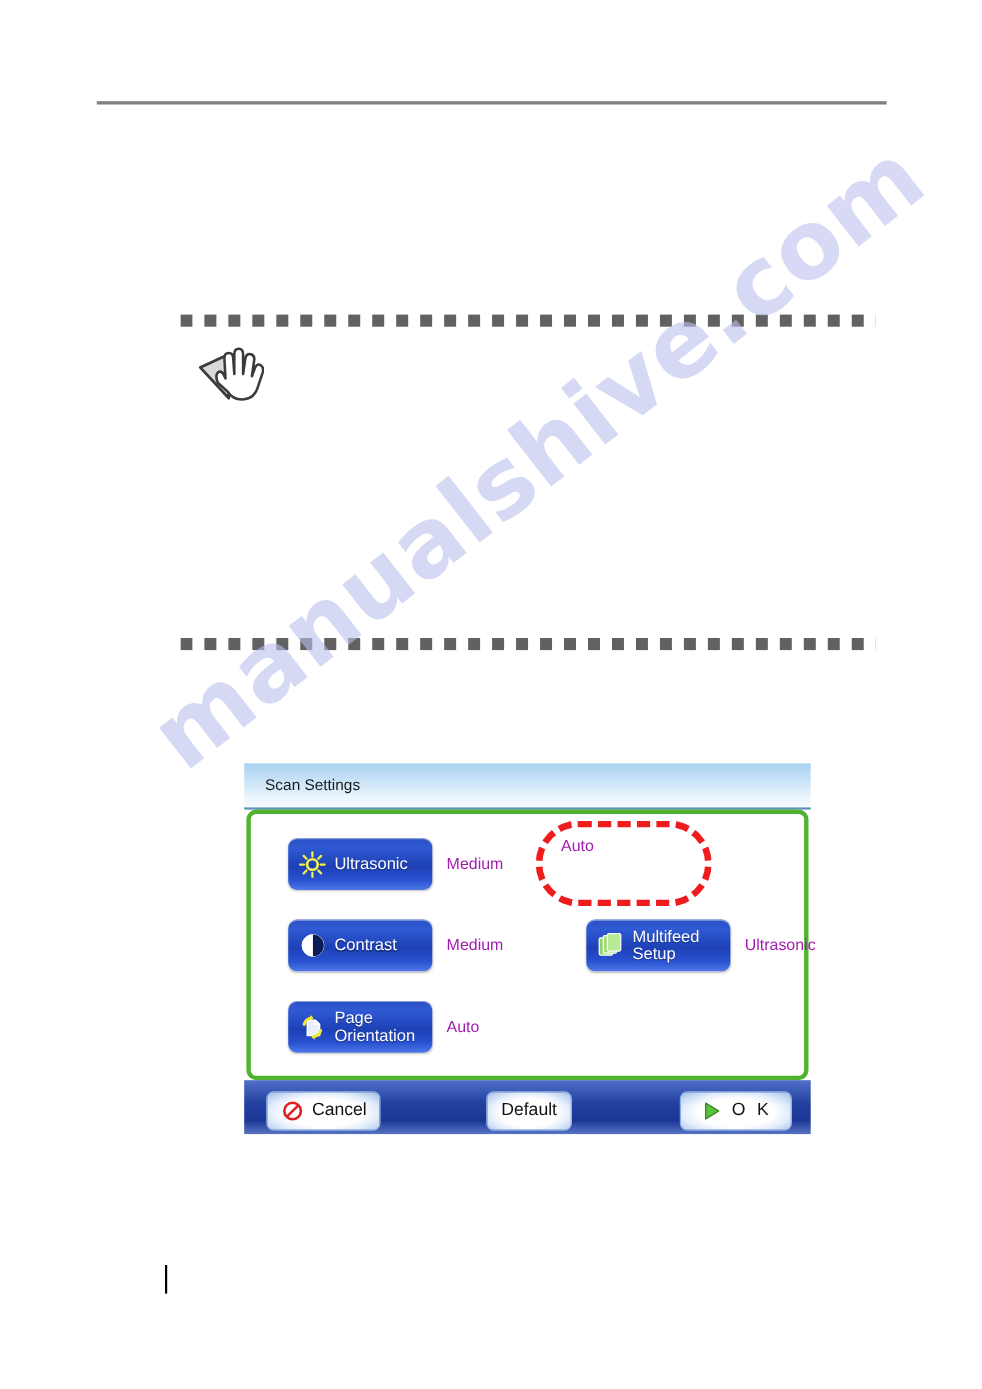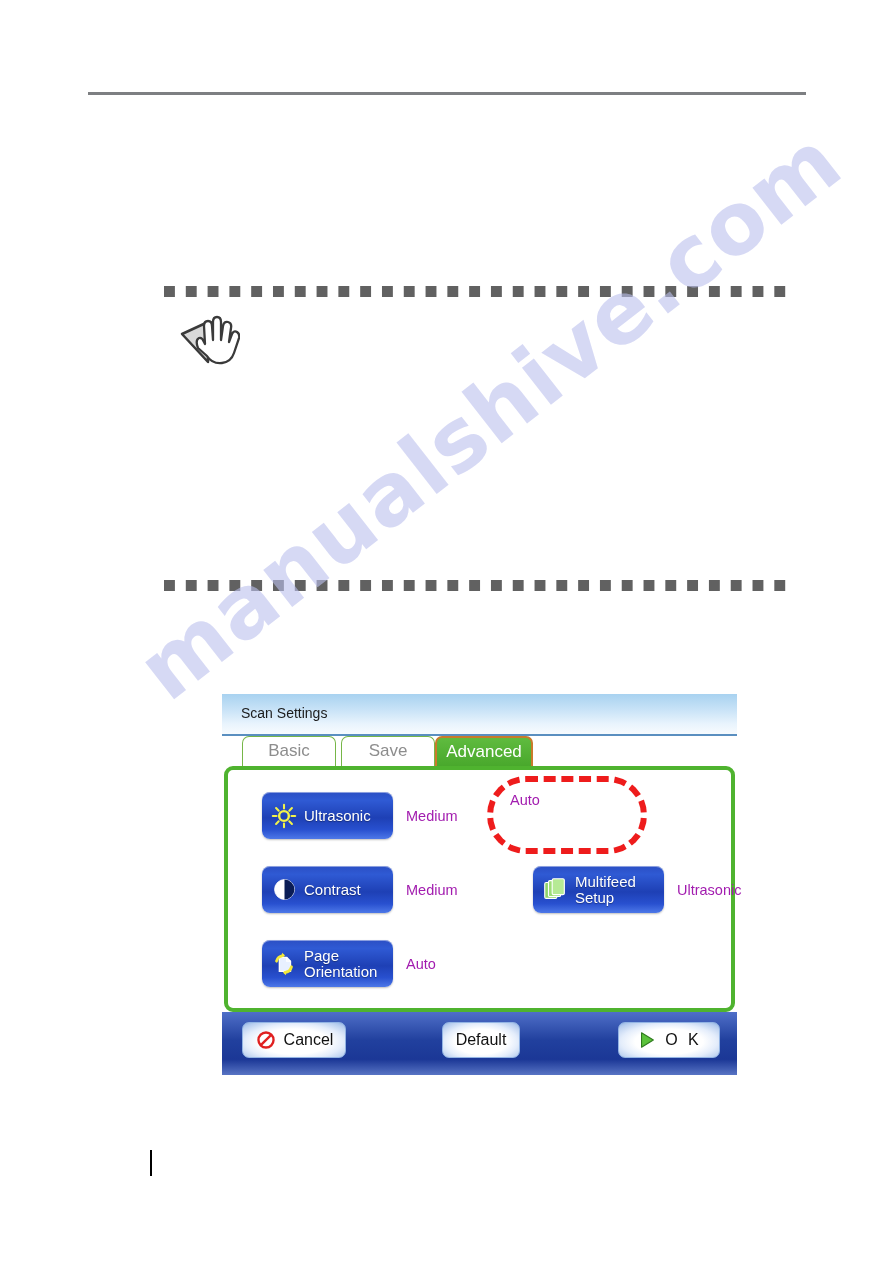--- a/index.html
+++ b/index.html
@@ -208,21 +208,21 @@
     height: 78px;
     border: 6px dashed #ee1c1c;
     border-radius: 42px;
     box-sizing: border-box;
     z-index: 5;
   }
 
   
   .dlg-footer {
     position: relative;
-    height: 63px;
+    height: 49px;
     background: linear-gradient(to bottom, #4f6fc8 0%, #21409e 45%, #1b3796 75%, #5874c4 100%);
   }
   .fbtn {
     position: absolute;
     top: 10px;
     height: 36px;
     border-radius: 7px;
     background: radial-gradient(ellipse at 50% 55%, #ffffff 0%, #ffffff 48%, #e4edfb 68%, #b8ceef 88%, #8fb2e2 100%);
     border: 1px solid #93b4e4;
     display: flex;
@@ -263,25 +263,20 @@
 <div class="watermark">
   <span>manualshive.com</span>
 </div>
 
 <div class="dialog">
 
   <div class="dlg-header">
     <div class="title">Scan Settings</div>
   </div>
 
-  <div class="tabstrip">
-    <div class="tab inactive" id="tab-basic">Basic</div>
-    <div class="tab inactive" id="tab-save">Save</div>
-    <div class="tab active" id="tab-adv">Advanced</div>
-  </div>
 
   <div class="panel">
 
     <div class="row-item" id="item-brightness">
       <div class="btn3d">
         <span class="bicon">
           <svg viewBox="0 0 30 30" width="28" height="28" aria-hidden="true">
             <circle cx="15" cy="15" r="5.2" fill="none" stroke="#f2f24a" stroke-width="2.6"></circle>
             <g stroke="#f2f24a" stroke-width="2.2" stroke-linecap="round">
               <line x1="15" y1="3" x2="15" y2="7"></line>

